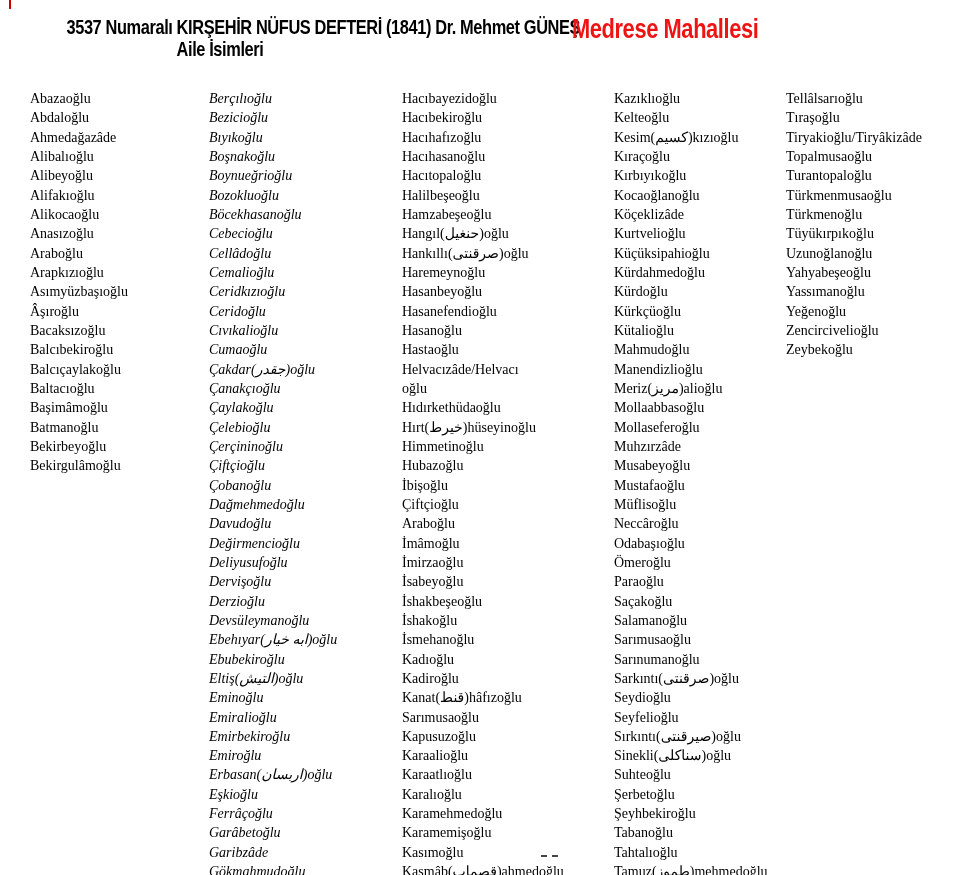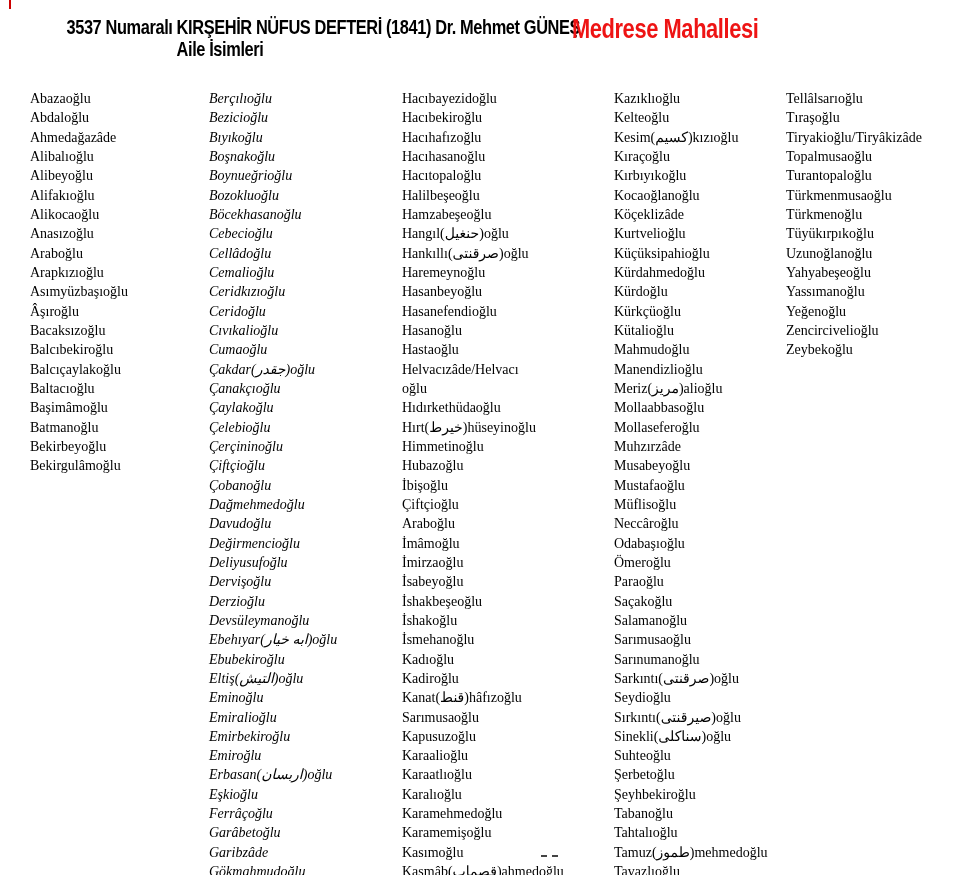--- a/index.html
+++ b/index.html
@@ -224,20 +224,21 @@
       <div class="name-item">Neccâroğlu</div>
       <div class="name-item">Odabaşıoğlu</div>
       <div class="name-item">Ömeroğlu</div>
       <div class="name-item">Paraoğlu</div>
       <div class="name-item">Saçakoğlu</div>
       <div class="name-item">Salamanoğlu</div>
       <div class="name-item">Sarımusaoğlu</div>
       <div class="name-item">Sarınumanoğlu</div>
       <div class="name-item">Sarkıntı(صرقنتى)oğlu</div>
       <div class="name-item">Seydioğlu</div>
+      <div class="name-item">Seyfelioğlu</div>
       <div class="name-item">Sırkıntı(صيرقنتى)oğlu</div>
       <div class="name-item">Sinekli(سناكلى)oğlu</div>
       <div class="name-item">Suhteoğlu</div>
       <div class="name-item">Şerbetoğlu</div>
       <div class="name-item">Şeyhbekiroğlu</div>
       <div class="name-item">Tabanoğlu</div>
       <div class="name-item">Tahtalıoğlu</div>
       <div class="name-item">Tamuz(طموز)mehmedoğlu</div>
       <div class="name-item">Tavazlıoğlu</div>
     </div>

